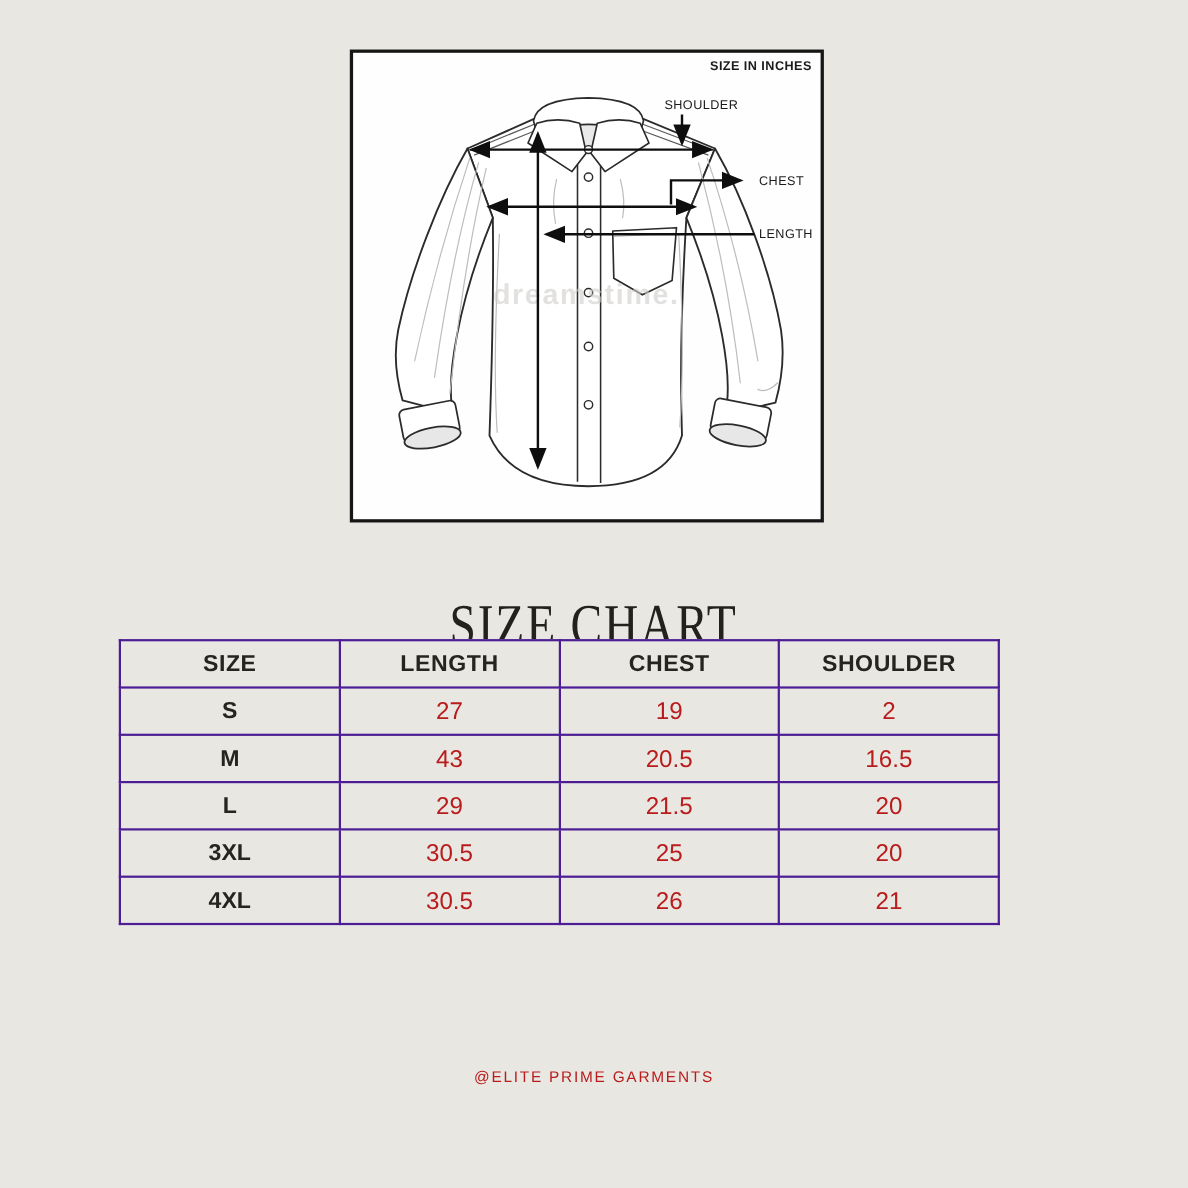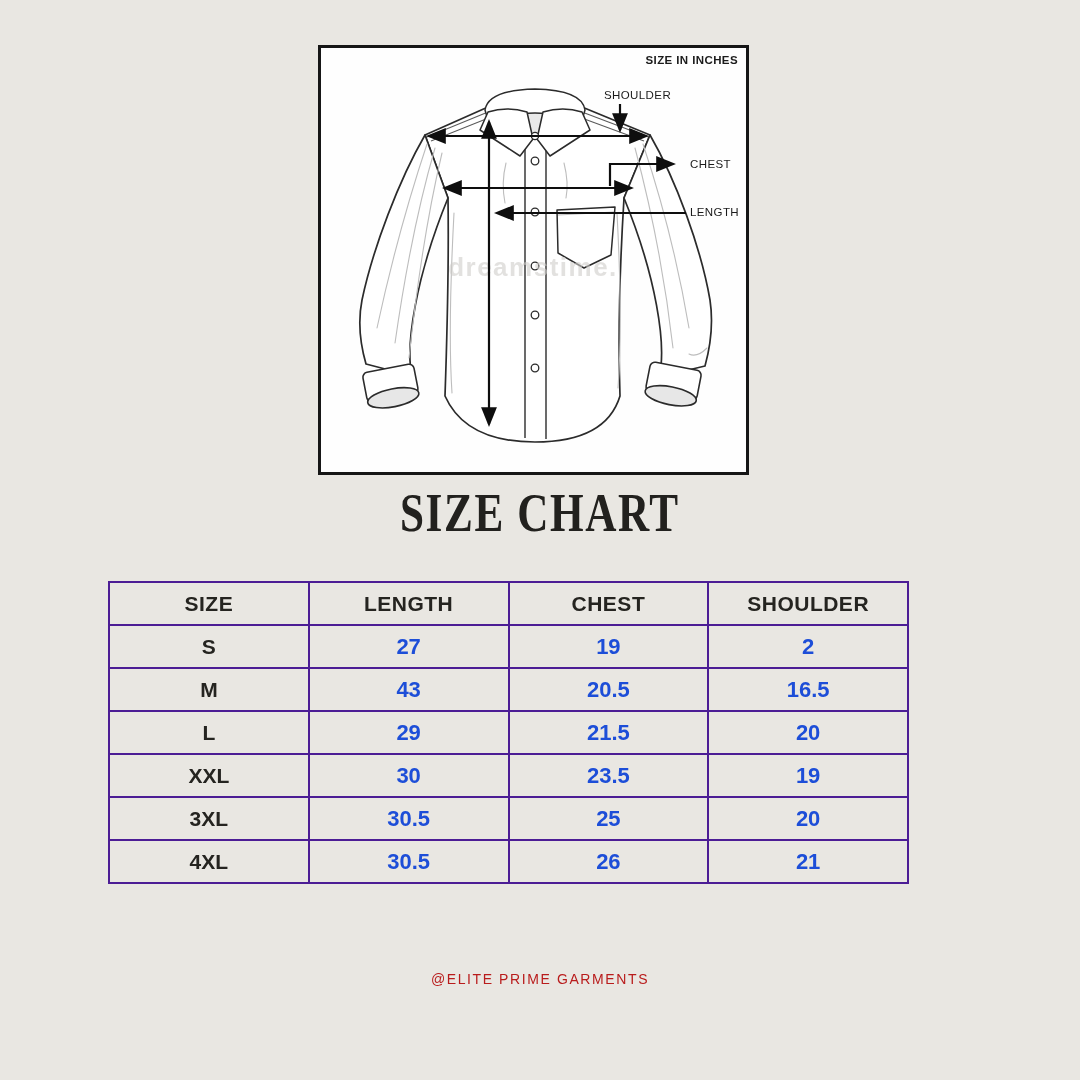--- a/index.html
+++ b/index.html
@@ -14,40 +14,40 @@
 
   
   .diagram-box{
     position:absolute;left:318px;top:45px;width:425px;height:424px;
     background:#fefefe;border:3px solid #161616;box-sizing:content-box;
   }
   .diagram-box svg{position:absolute;left:0;top:0;display:block;}
 
   
   .title{
-    position:absolute;left:0;top:487px;width:1080px;height:52px;
+    position:absolute;left:0;top:542px;width:1080px;height:52px;
     text-align:center;line-height:52px;
     font-family:"Liberation Serif",serif;
-    font-weight:700;font-size:54px;letter-spacing:2px;color:#22211e;
+    font-weight:400;font-size:54px;letter-spacing:2px;color:#22211e;
     white-space:nowrap;
   }
   .title span{display:inline-block;transform:scaleX(0.80);transform-origin:center;}
 
   
   table.size-table{
     position:absolute;left:108px;top:581px;width:801px;
     border-collapse:collapse;table-layout:fixed;
     background:#e9e7e2;
   }
   .size-table th,.size-table td{
     border:2px solid #4c1d95;
     height:41px;padding:0;text-align:center;vertical-align:middle;
   }
   .size-table th{font-size:21px;font-weight:700;color:#252420;letter-spacing:.5px;}
-  .size-table td{font-size:22px;font-weight:700;color:#1d4ed8;}
+  .size-table td{font-size:22px;font-weight:400;color:#b91c1c;}
   .size-table td.size-col{font-weight:700;font-size:21px;color:#252420;}
 
   
   .footer{
     position:absolute;left:0;top:971px;width:1080px;
     text-align:center;font-size:14px;letter-spacing:1.6px;color:#b91c1c;
   }
 </style>
 </head>
 <body>
@@ -174,26 +174,20 @@
         <td>20.5</td>
         <td>16.5</td>
       </tr>
       <tr>
         <td class="size-col">L</td>
         <td>29</td>
         <td>21.5</td>
         <td>20</td>
       </tr>
       <tr>
-        <td class="size-col">XXL</td>
-        <td>30</td>
-        <td>23.5</td>
-        <td>19</td>
-      </tr>
-      <tr>
         <td class="size-col">3XL</td>
         <td>30.5</td>
         <td>25</td>
         <td>20</td>
       </tr>
       <tr>
         <td class="size-col">4XL</td>
         <td>30.5</td>
         <td>26</td>
         <td>21</td>

